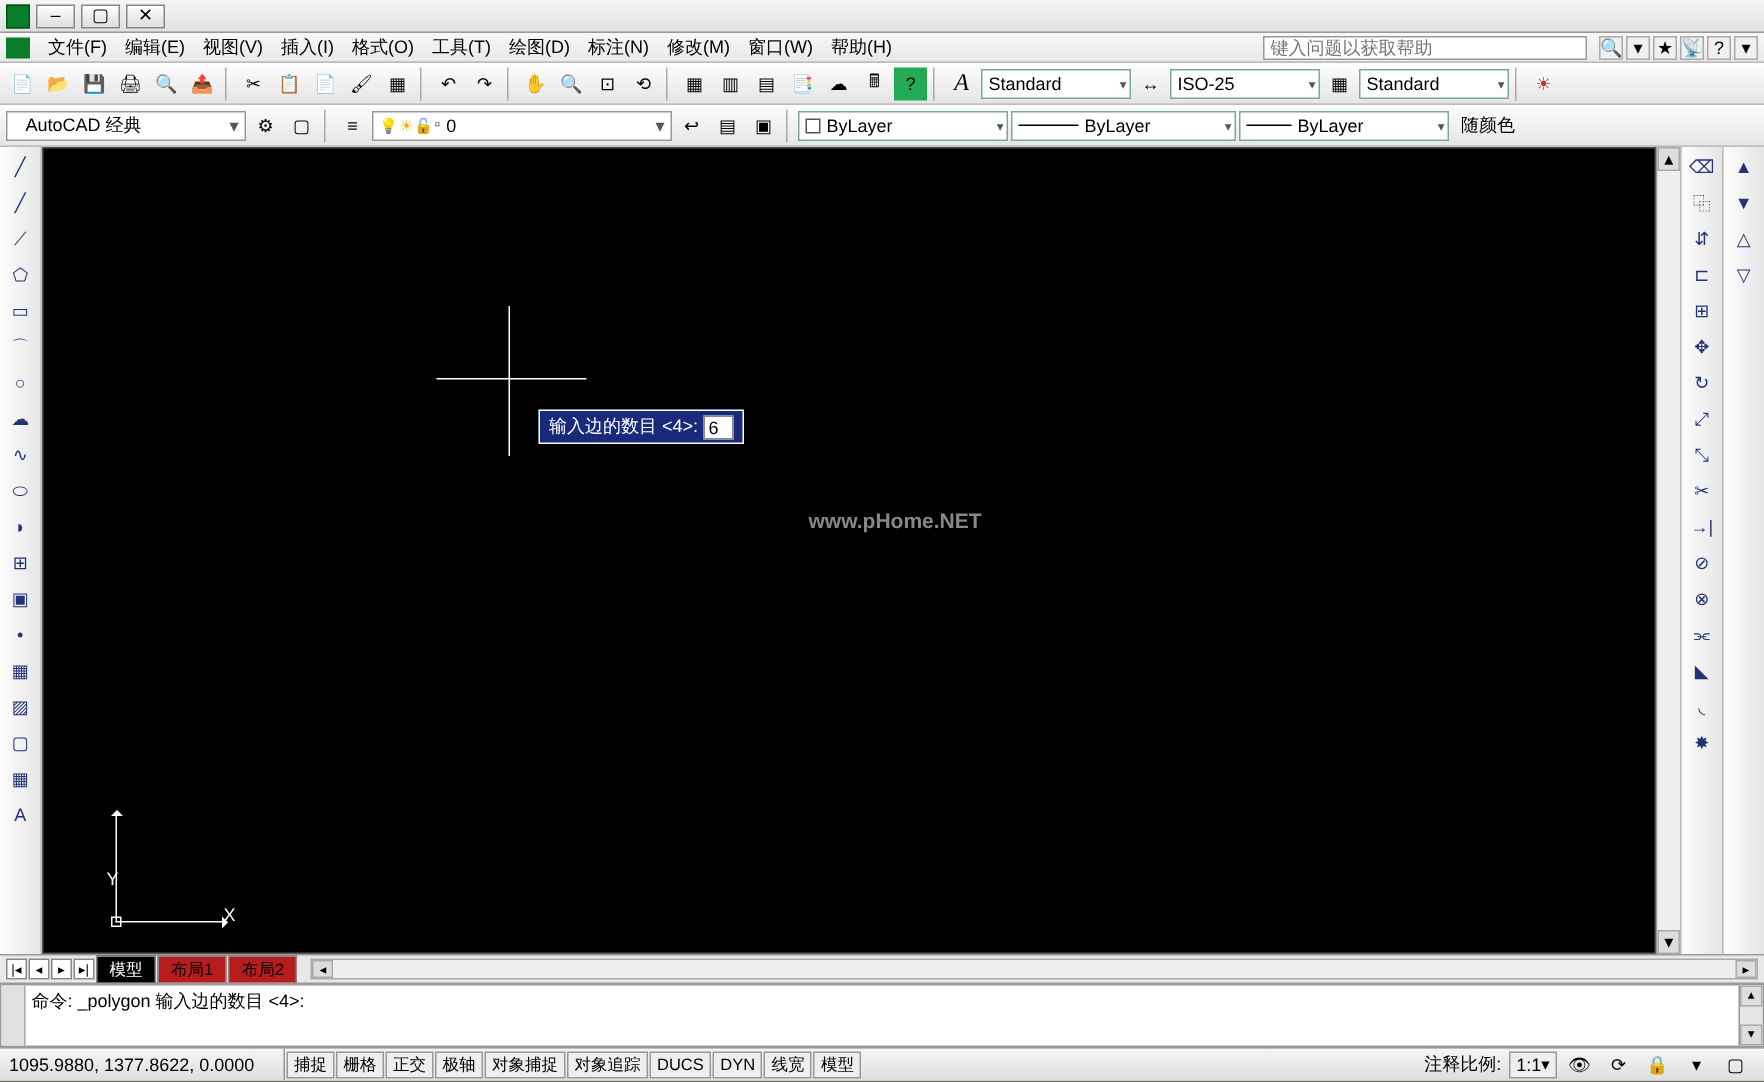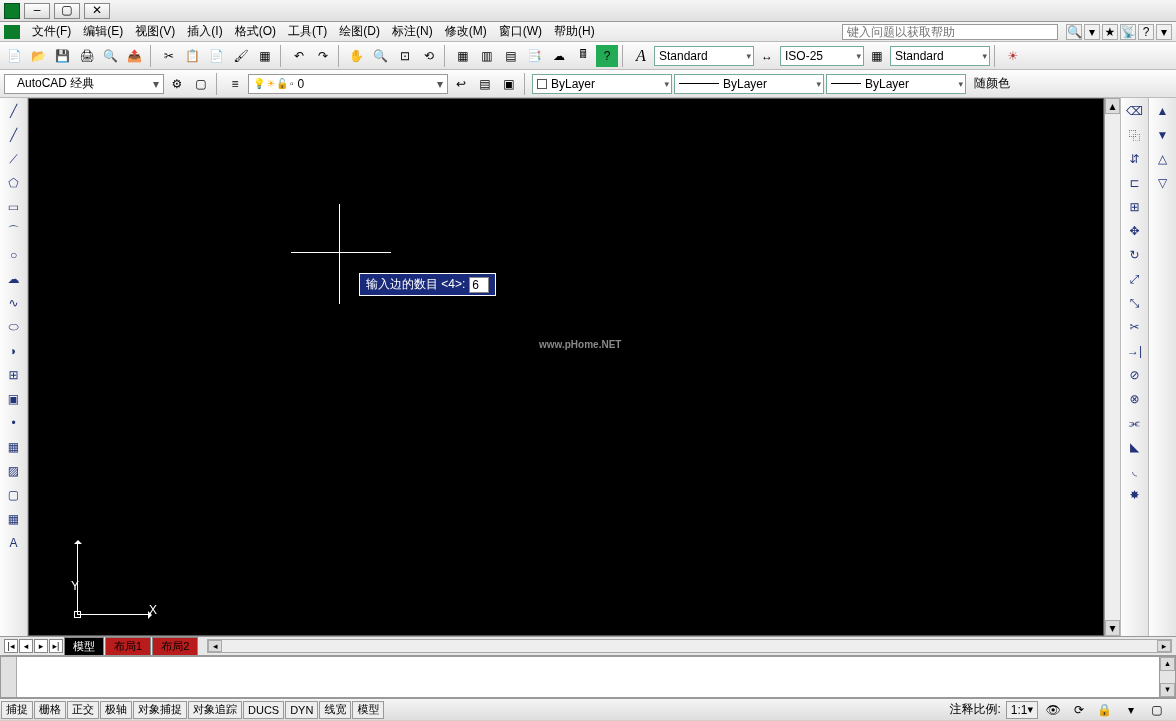--- a/index.html
+++ b/index.html
@@ -30,21 +30,21 @@
 .layer-icons span { font-size: 10px; }
 .main-area { display: flex; height: 538px; }
 .left-tools, .right-tools, .right-tools2 { width: 28px; background: linear-gradient(to right,#fdfdfd,#e5e5e5); display: flex; flex-direction: column; border-right: 1px solid #bbb; padding: 2px 0; gap: 2px; }
 .right-tools, .right-tools2 { border-left: 1px solid #bbb; border-right: none; }
 .tool-btn { width: 24px; height: 22px; margin: 0 auto; border: 1px solid transparent; display: flex; align-items: center; justify-content: center; cursor: pointer; color: #237; }
 .canvas { flex: 1; background: #000; position: relative; overflow: hidden; border: 1px solid #555; }
 .crosshair-v { position: absolute; width: 1px; height: 100px; background: #fff; left: 310px; top: 105px; }
 .crosshair-h { position: absolute; height: 1px; width: 100px; background: #fff; left: 262px; top: 153px; }
 .dyn-prompt { position: absolute; left: 330px; top: 174px; background: #1a2a7a; color: #fff; border: 1px solid #fff; padding: 2px 6px; font-size: 12px; display: flex; align-items: center; gap: 4px; }
 .dyn-input { width: 20px; height: 16px; background: #fff; color: #000; text-align: left; padding: 0 2px; border: 1px solid #888; }
-.watermark { position: absolute; left: 510px; top: 240px; color: #888; font-family: Arial; font-weight: bold; font-size: 10px; }
+.watermark { position: absolute; left: 510px; top: 240px; color: #888; font-family: Arial; font-weight: bold; font-size: 14px; }
 .ucs-icon { position: absolute; left: 40px; bottom: 20px; color: #fff; }
 .ucs-icon .y { position: absolute; bottom: 22px; left: 2px; }
 .ucs-icon .x { position: absolute; left: 80px; bottom: -2px; }
 .ucs-arrow-y { position: absolute; bottom: 0; left: 8px; width: 1px; height: 74px; background: #fff; }
 .ucs-arrow-y::before { content: ""; position: absolute; top: -5px; left: -3px; border: 4px solid transparent; border-bottom-color: #fff; }
 .ucs-arrow-x { position: absolute; bottom: 0; left: 8px; height: 1px; width: 74px; background: #fff; }
 .ucs-arrow-x::before { content: ""; position: absolute; right: -5px; top: -3px; border: 4px solid transparent; border-left-color: #fff; }
 .ucs-box { position: absolute; bottom: -3px; left: 5px; width: 7px; height: 7px; border: 1px solid #fff; }
 .vscroll { width: 16px; background: #e5e5e5; border-left: 1px solid #999; display: flex; flex-direction: column; }
 .vscroll .vsb { height: 16px; text-align: center; line-height: 14px; background: #ddd; border: 1px solid #aaa; cursor: pointer; }
@@ -134,21 +134,21 @@
   <div class="tb-btn">🖩</div>
   <div class="tb-btn" style="background:#2a5;">?</div>
   <div class="tb-sep"></div>
   <div class="tb-btn">
       <i style="font-family:serif;font-size:16px;">A</i>
     </div>
   <div class="tb-dropdown" style="width:100px;">
       <span>Standard</span>
     </div>
   <div class="tb-btn">↔</div>
-  <div class="tb-dropdown" style="width:84px;">
+  <div class="tb-dropdown" style="width:100px;">
       <span>ISO-25</span>
     </div>
   <div class="tb-btn">▦</div>
   <div class="tb-dropdown" style="width:100px;">
       <span>Standard</span>
     </div>
   <div class="tb-sep"></div>
   <div class="tb-btn" style="color:#b33;">☀</div>
 </div>
 
@@ -274,29 +274,31 @@
   <div class="hscroll">
     <div class="hsb">◂</div>
     <div class="htrack"></div>
     <div class="hsb">▸</div>
   </div>
 </div>
 
 <div class="cmdline-area">
   <div class="cmd-handle"></div>
   <div class="cmd-text">
+    <div>命令: _polygon 输入边的数目 &lt;4&gt;:</div>
   </div>
   <div class="cmd-scroll">
     <div class="csb">▴</div>
     <div style="flex:1;"></div>
     <div class="csb">▾</div>
   </div>
 </div>
 
 <div class="statusbar">
+  <div class="coord">1095.9880, 1377.8622, 0.0000</div>
   <div class="snap-btn">捕捉</div>
   <div class="snap-btn">栅格</div>
   <div class="snap-btn">正交</div>
   <div class="snap-btn">极轴</div>
   <div class="snap-btn">对象捕捉</div>
   <div class="snap-btn">对象追踪</div>
   <div class="snap-btn">DUCS</div>
   <div class="snap-btn">DYN</div>
   <div class="snap-btn">线宽</div>
   <div class="snap-btn">模型</div>

